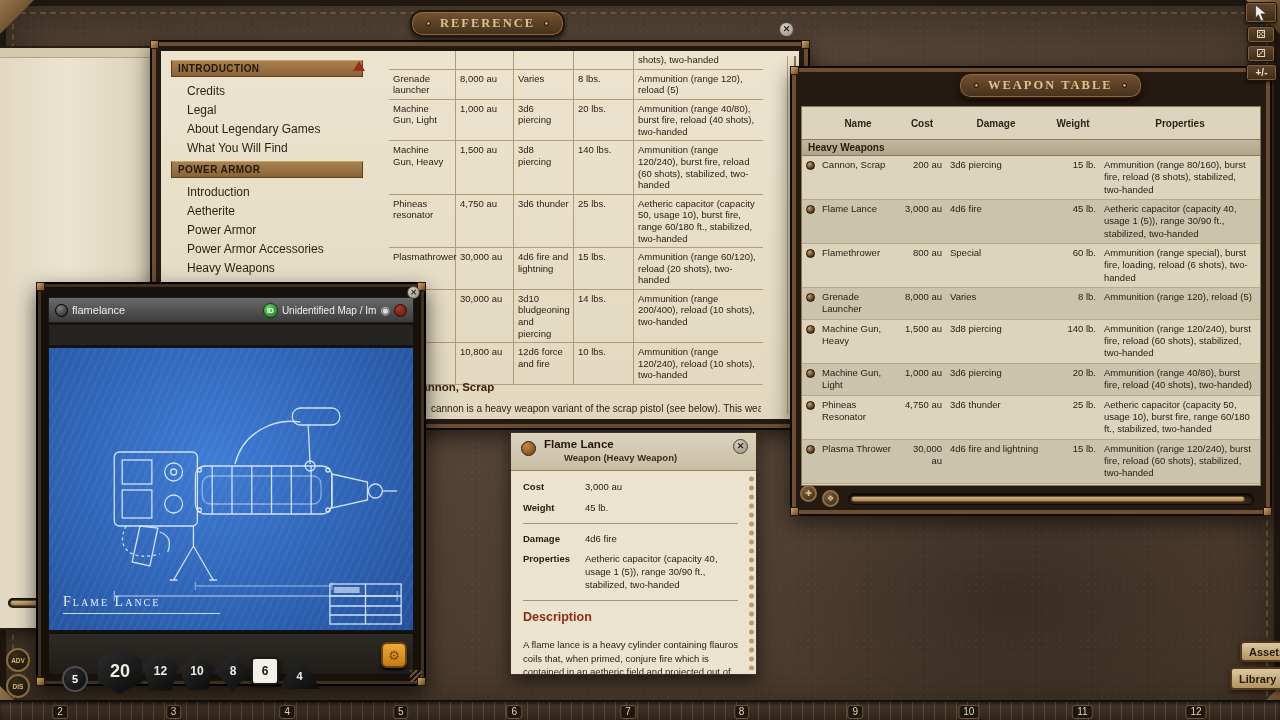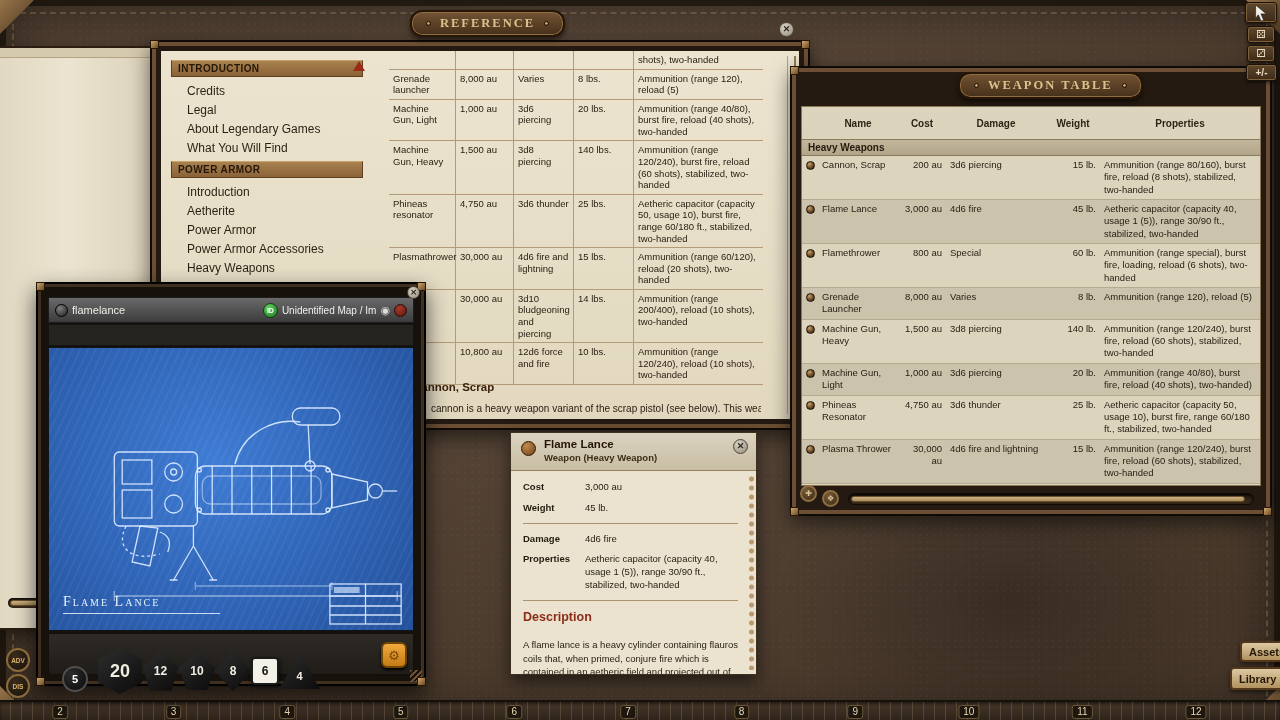--- a/index.html
+++ b/index.html
@@ -97,21 +97,21 @@
     border-radius:4px;border:1px solid #6b4f28;}
 
   
   #win-detail{position:absolute;left:510px;top:432px;width:247px;height:243px;z-index:30;
     background:#ebe3cf;border:1px solid #3f3122;box-shadow:0 6px 16px rgba(0,0,0,.55);overflow:hidden;}
   .dt-title{height:38px;background:linear-gradient(#dcd3bf,#c8bea5);border-bottom:1px solid #97815f;
     display:flex;align-items:flex-start;padding:5px 8px 0 10px;gap:8px;}
   .dt-icon{width:15px;height:15px;border-radius:50%;margin-top:3px;flex:0 0 auto;
     background:radial-gradient(circle at 35% 30%,#c08a4e,#713f14);border:1px solid #2e1a06;}
   .dt-name{font-size:11.5px;font-weight:bold;color:#241708;}
-  .dt-sub{font-size:9.5px;font-weight:bold;color:#3c2d1a;margin-top:2px;}
+  .dt-sub{font-size:9.5px;font-weight:bold;color:#3c2d1a;margin-top:2px;margin-left:20px;}
   #detail-close{position:static;margin-left:auto;margin-top:1px;flex:0 0 auto;}
   .dt-body{padding:10px 18px 0 12px;}
   .dt-row{display:flex;margin-bottom:8px;}
   .dt-label{width:62px;font-weight:bold;font-size:9.5px;color:#241c10;flex:0 0 auto;}
   .dt-value{flex:1;font-size:9.5px;color:#241c10;line-height:1.35;}
   .dt-div{height:1px;background:#a8946f;margin:4px 0 9px;}
   .dt-desc-h{font-size:12.5px;font-weight:bold;color:#8a2d18;margin:2px 0 14px;}
   .dt-desc{font-size:9.5px;line-height:1.45;color:#241c10;}
   .dt-edge{position:absolute;right:1px;top:42px;bottom:4px;width:7px;
     background:radial-gradient(circle at 50% 4px,#b89a6e 2px,transparent 3px);background-size:7px 9px;background-repeat:repeat-y;}

